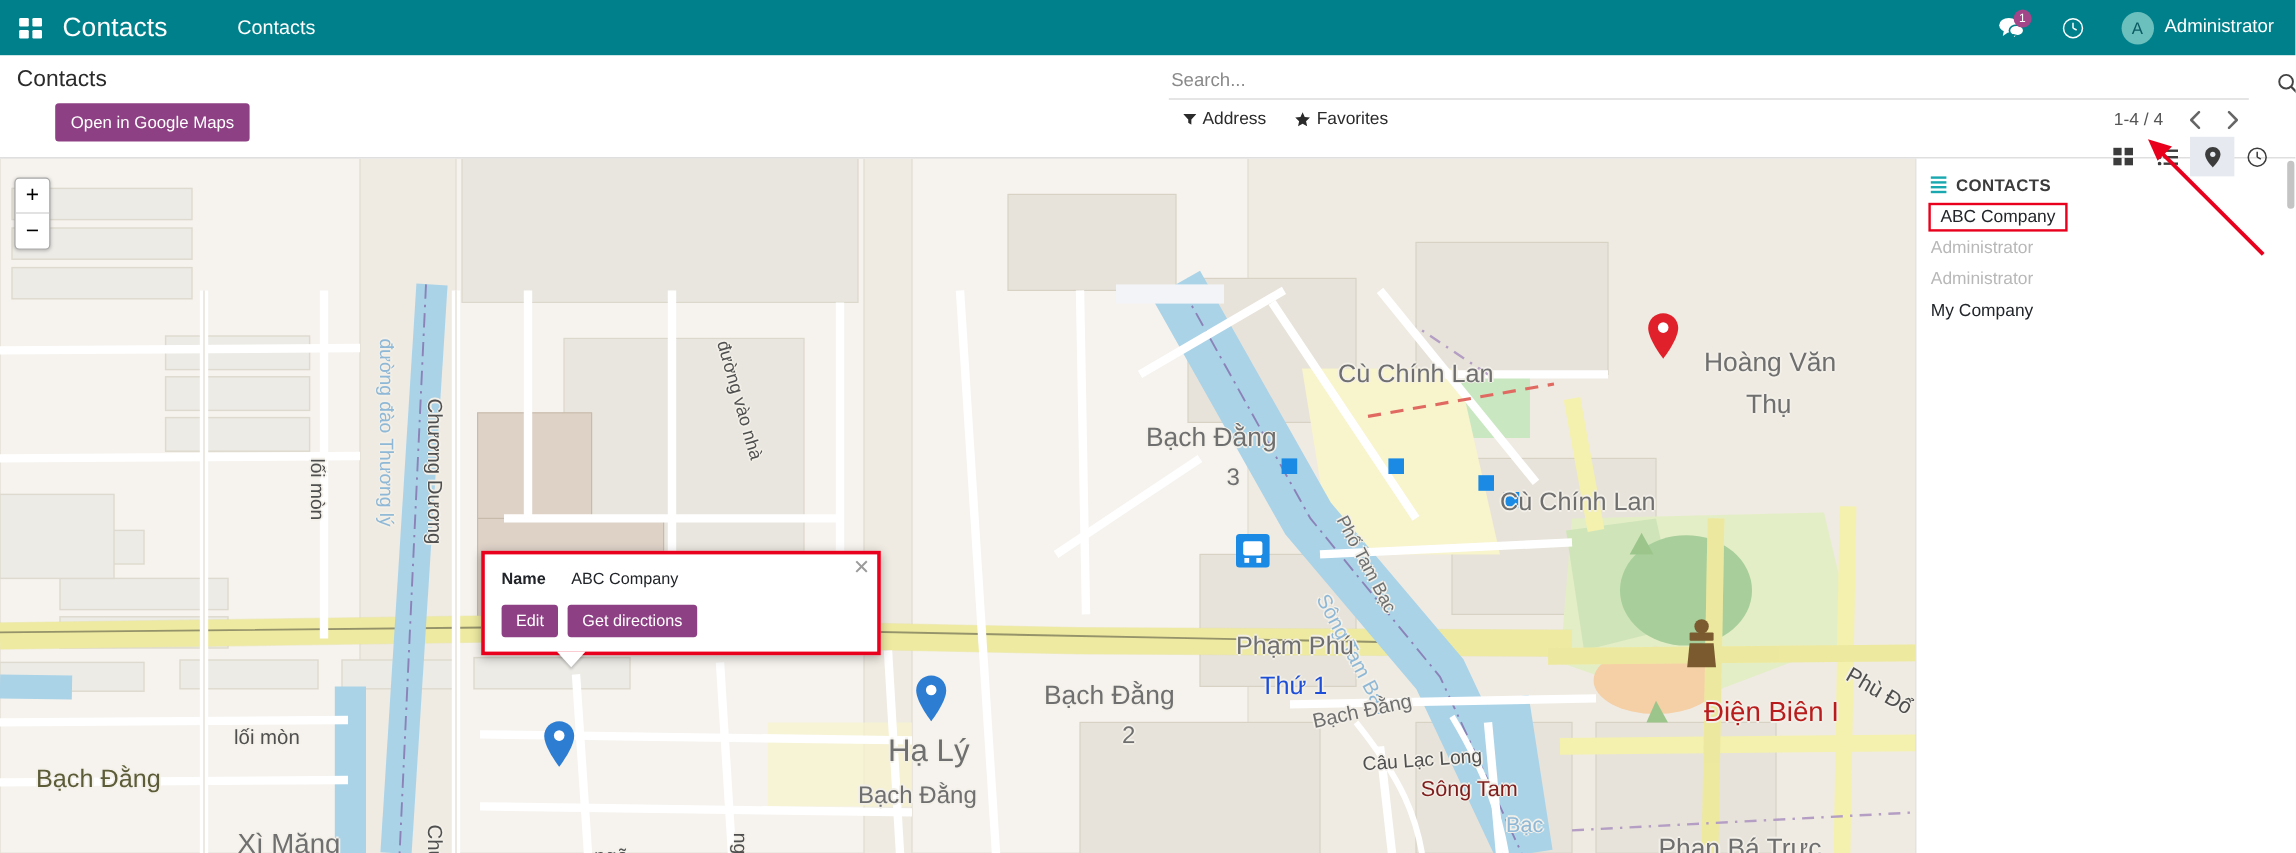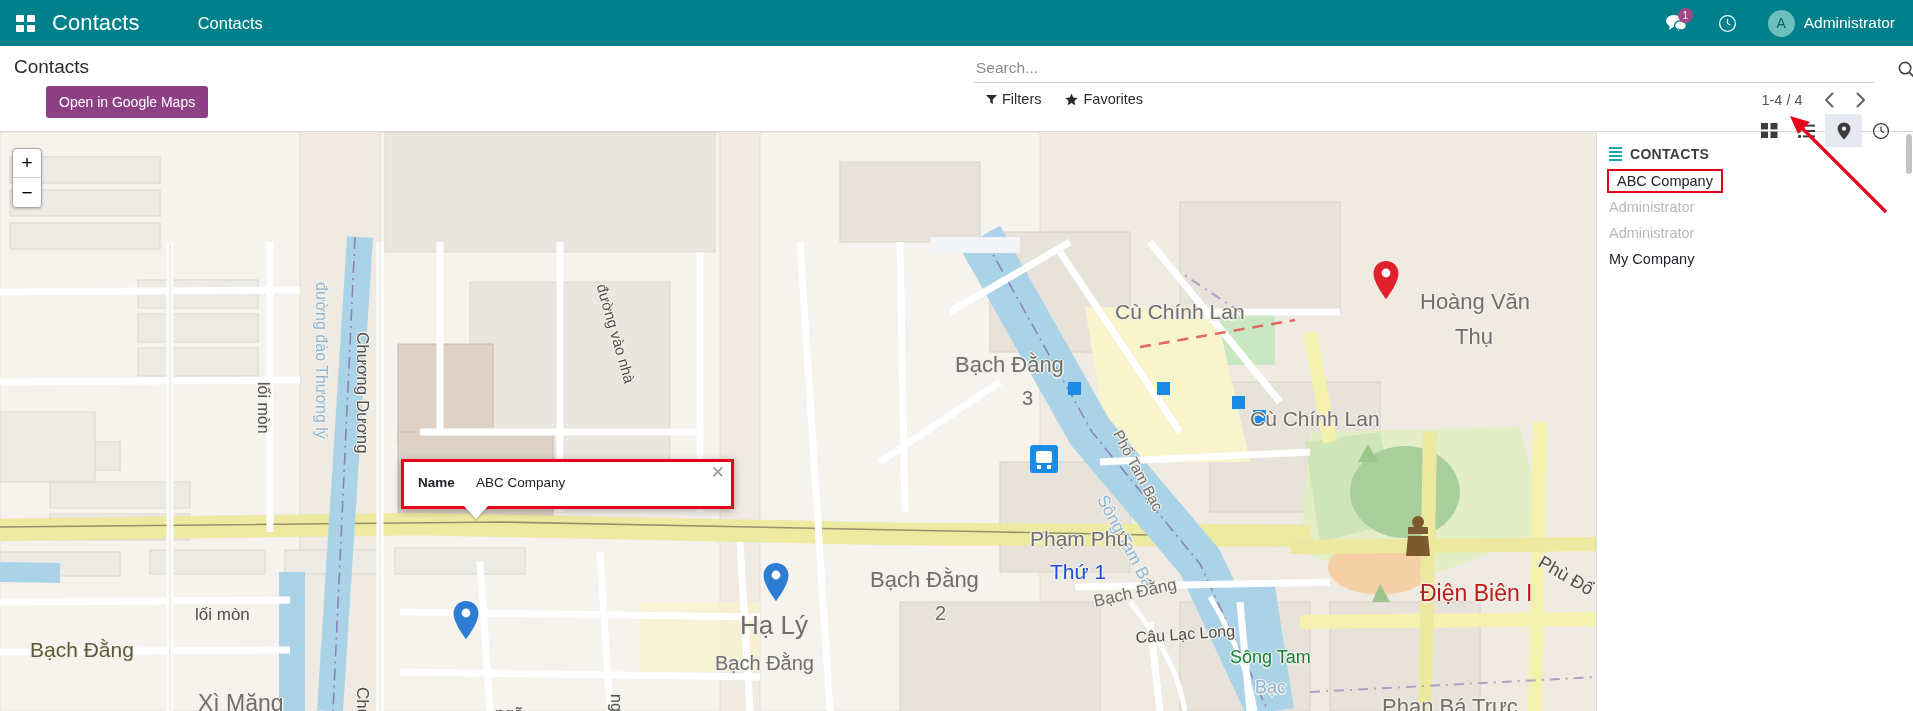--- a/index.html
+++ b/index.html
@@ -423,21 +423,21 @@
   </div>
 
   <div class="cp-row2">
     <button class="btn-primary">Open in Google Maps</button>
 
     <div class="filter-group">
       <div class="filter-btn">
         <svg width="11" height="9" viewBox="0 0 11 9">
           <polygon points="0,0 11,0 6.8,4.6 6.8,9 4.2,7.2 4.2,4.6" fill="#2b2b2b"></polygon>
         </svg>
-        <span>Filters</span>
+        <span>Address</span>
       </div>
       <div class="filter-btn">
         <svg width="13" height="13" viewBox="0 0 14 14">
           <polygon points="7,0.6 8.9,4.9 13.6,5.4 10.1,8.6 11.1,13.2 7,10.8 2.9,13.2 3.9,8.6 0.4,5.4 5.1,4.9" fill="#2b2b2b"></polygon>
         </svg>
         <span>Favorites</span>
       </div>
     </div>
 
     <div class="cp-right">
@@ -666,21 +666,21 @@
         <div style="position: absolute; left: 955px; top: 220px; font-size: 22px; color: rgb(111, 111, 111); white-space: nowrap; pointer-events: none; text-shadow: rgb(243, 240, 233) -1.5px 0px, rgb(243, 240, 233) 1.5px 0px, rgb(243, 240, 233) 0px -1.5px, rgb(243, 240, 233) 0px 1.5px; transform: rotate(0deg); transform-origin: left top;">Bạch Đằng</div>
         <div style="position: absolute; left: 1022px; top: 255px; font-size: 20px; color: rgb(111, 111, 111); white-space: nowrap; pointer-events: none; text-shadow: rgb(243, 240, 233) -1.5px 0px, rgb(243, 240, 233) 1.5px 0px, rgb(243, 240, 233) 0px -1.5px, rgb(243, 240, 233) 0px 1.5px; transform: rotate(0deg); transform-origin: left top;">3</div>
         <div style="position: absolute; left: 1125px; top: 295px; font-size: 15px; color: rgb(111, 111, 111); white-space: nowrap; pointer-events: none; text-shadow: rgb(243, 240, 233) -1.5px 0px, rgb(243, 240, 233) 1.5px 0px, rgb(243, 240, 233) 0px -1.5px, rgb(243, 240, 233) 0px 1.5px; transform: rotate(62deg); transform-origin: left top;">Phố Tam Bạc</div>
         <div style="position: absolute; left: 1110px; top: 360px; font-size: 17px; color: rgb(143, 184, 214); white-space: nowrap; pointer-events: none; text-shadow: rgb(243, 240, 233) -1.5px 0px, rgb(243, 240, 233) 1.5px 0px, rgb(243, 240, 233) 0px -1.5px, rgb(243, 240, 233) 0px 1.5px; transform: rotate(62deg); transform-origin: left top;">Sông Tam Bạc</div>
         <div style="position: absolute; left: 1030px; top: 395px; font-size: 21px; color: rgb(111, 111, 111); white-space: nowrap; pointer-events: none; text-shadow: rgb(243, 240, 233) -1.5px 0px, rgb(243, 240, 233) 1.5px 0px, rgb(243, 240, 233) 0px -1.5px, rgb(243, 240, 233) 0px 1.5px; transform: rotate(0deg); transform-origin: left top;">Phạm Phú</div>
         <div style="position: absolute; left: 1050px; top: 428px; font-size: 21px; color: #1d4ed8; white-space: nowrap; pointer-events: none; text-shadow: rgb(243, 240, 233) -1.5px 0px, rgb(243, 240, 233) 1.5px 0px, rgb(243, 240, 233) 0px -1.5px, rgb(243, 240, 233) 0px 1.5px; transform: rotate(0deg); transform-origin: left top;">Thứ 1</div>
         <div style="position: absolute; left: 870px; top: 435px; font-size: 22px; color: rgb(111, 111, 111); white-space: nowrap; pointer-events: none; text-shadow: rgb(243, 240, 233) -1.5px 0px, rgb(243, 240, 233) 1.5px 0px, rgb(243, 240, 233) 0px -1.5px, rgb(243, 240, 233) 0px 1.5px; transform: rotate(0deg); transform-origin: left top;">Bạch Đằng</div>
         <div style="position: absolute; left: 935px; top: 470px; font-size: 20px; color: rgb(111, 111, 111); white-space: nowrap; pointer-events: none; text-shadow: rgb(243, 240, 233) -1.5px 0px, rgb(243, 240, 233) 1.5px 0px, rgb(243, 240, 233) 0px -1.5px, rgb(243, 240, 233) 0px 1.5px; transform: rotate(0deg); transform-origin: left top;">2</div>
         <div style="position: absolute; left: 1092px; top: 460px; font-size: 17px; color: rgb(111, 111, 111); white-space: nowrap; pointer-events: none; text-shadow: rgb(243, 240, 233) -1.5px 0px, rgb(243, 240, 233) 1.5px 0px, rgb(243, 240, 233) 0px -1.5px, rgb(243, 240, 233) 0px 1.5px; transform: rotate(-12deg); transform-origin: left top;">Bạch Đằng</div>
         <div style="position: absolute; left: 1135px; top: 497px; font-size: 16px; color: rgb(79, 79, 79); white-space: nowrap; pointer-events: none; text-shadow: rgb(243, 240, 233) -1.5px 0px, rgb(243, 240, 233) 1.5px 0px, rgb(243, 240, 233) 0px -1.5px, rgb(243, 240, 233) 0px 1.5px; transform: rotate(-4deg); transform-origin: left top;">Câu Lạc Long</div>
-        <div style="position: absolute; left: 1230px; top: 515px; font-size: 18px; color: #15803d; white-space: nowrap; pointer-events: none; text-shadow: rgb(243, 240, 233) -1.5px 0px, rgb(243, 240, 233) 1.5px 0px, rgb(243, 240, 233) 0px -1.5px, rgb(243, 240, 233) 0px 1.5px; transform: rotate(0deg); transform-origin: left top;">Sông Tam</div>
+        <div style="position: absolute; left: 1184px; top: 515px; font-size: 18px; color: #7f1d1d; white-space: nowrap; pointer-events: none; text-shadow: rgb(243, 240, 233) -1.5px 0px, rgb(243, 240, 233) 1.5px 0px, rgb(243, 240, 233) 0px -1.5px, rgb(243, 240, 233) 0px 1.5px; transform: rotate(0deg); transform-origin: left top;">Sông Tam</div>
         <div style="position: absolute; left: 1255px; top: 545px; font-size: 18px; color: rgb(143, 184, 214); white-space: nowrap; pointer-events: none; text-shadow: rgb(243, 240, 233) -1.5px 0px, rgb(243, 240, 233) 1.5px 0px, rgb(243, 240, 233) 0px -1.5px, rgb(243, 240, 233) 0px 1.5px; transform: rotate(0deg); transform-origin: left top;">Bạc</div>
         <div style="position: absolute; left: 740px; top: 478px; font-size: 26px; color: rgb(111, 111, 111); white-space: nowrap; pointer-events: none; text-shadow: rgb(243, 240, 233) -1.5px 0px, rgb(243, 240, 233) 1.5px 0px, rgb(243, 240, 233) 0px -1.5px, rgb(243, 240, 233) 0px 1.5px; transform: rotate(0deg); transform-origin: left top;">Hạ Lý</div>
         <div style="position: absolute; left: 715px; top: 520px; font-size: 20px; color: rgb(111, 111, 111); white-space: nowrap; pointer-events: none; text-shadow: rgb(243, 240, 233) -1.5px 0px, rgb(243, 240, 233) 1.5px 0px, rgb(243, 240, 233) 0px -1.5px, rgb(243, 240, 233) 0px 1.5px; transform: rotate(0deg); transform-origin: left top;">Bạch Đằng</div>
         <div style="position: absolute; left: 30px; top: 506px; font-size: 21px; color: rgb(92, 92, 56); white-space: nowrap; pointer-events: none; text-shadow: rgb(243, 240, 233) -1.5px 0px, rgb(243, 240, 233) 1.5px 0px, rgb(243, 240, 233) 0px -1.5px, rgb(243, 240, 233) 0px 1.5px; transform: rotate(0deg); transform-origin: left top;">Bạch Đằng</div>
         <div style="position: absolute; left: 195px; top: 473px; font-size: 17px; color: rgb(79, 79, 79); white-space: nowrap; pointer-events: none; text-shadow: rgb(243, 240, 233) -1.5px 0px, rgb(243, 240, 233) 1.5px 0px, rgb(243, 240, 233) 0px -1.5px, rgb(243, 240, 233) 0px 1.5px; transform: rotate(0deg); transform-origin: left top;">lối mòn</div>
         <div style="position: absolute; left: 272px; top: 250px; font-size: 16px; color: rgb(79, 79, 79); white-space: nowrap; pointer-events: none; text-shadow: rgb(243, 240, 233) -1.5px 0px, rgb(243, 240, 233) 1.5px 0px, rgb(243, 240, 233) 0px -1.5px, rgb(243, 240, 233) 0px 1.5px; transform: rotate(90deg); transform-origin: left top;">lối mòn</div>
         <div style="position: absolute; left: 372px; top: 200px; font-size: 17px; color: rgb(79, 79, 79); white-space: nowrap; pointer-events: none; text-shadow: rgb(243, 240, 233) -1.5px 0px, rgb(243, 240, 233) 1.5px 0px, rgb(243, 240, 233) 0px -1.5px, rgb(243, 240, 233) 0px 1.5px; transform: rotate(90deg); transform-origin: left top;">Chương Dương</div>
         <div style="position: absolute; left: 372px; top: 555px; font-size: 17px; color: rgb(79, 79, 79); white-space: nowrap; pointer-events: none; text-shadow: rgb(243, 240, 233) -1.5px 0px, rgb(243, 240, 233) 1.5px 0px, rgb(243, 240, 233) 0px -1.5px, rgb(243, 240, 233) 0px 1.5px; transform: rotate(90deg); transform-origin: left top;">Chương Dương</div>
         <div style="position: absolute; left: 330px; top: 150px; font-size: 16px; color: rgb(143, 184, 214); white-space: nowrap; pointer-events: none; text-shadow: rgb(243, 240, 233) -1.5px 0px, rgb(243, 240, 233) 1.5px 0px, rgb(243, 240, 233) 0px -1.5px, rgb(243, 240, 233) 0px 1.5px; transform: rotate(90deg); transform-origin: left top;">đường đào Thương lý</div>
         <div style="position: absolute; left: 610px; top: 150px; font-size: 15px; color: rgb(79, 79, 79); white-space: nowrap; pointer-events: none; text-shadow: rgb(243, 240, 233) -1.5px 0px, rgb(243, 240, 233) 1.5px 0px, rgb(243, 240, 233) 0px -1.5px, rgb(243, 240, 233) 0px 1.5px; transform: rotate(74deg); transform-origin: left top;">đường vào nhà</div>
@@ -711,20 +711,24 @@
             <circle cx="14" cy="13" r="4.4" fill="#ffffff"></circle>
           </svg></div>
       </div>
 
     <div class="map-popup">
       <div class="popup-close">✕</div>
       <div class="popup-row">
         <div class="popup-label">Name</div>
         <div class="popup-value">ABC Company</div>
       </div>
+      <div class="popup-actions">
+        <button class="popup-btn">Edit</button>
+        <button class="popup-btn">Get directions</button>
+      </div>
       <div class="popup-tail"></div>
     </div>
   </div>
 
   <div class="sidebar">
     <div class="sidebar-header">
       <span class="list-icon-bars">
           <i></i>
           <i></i>
           <i></i>

